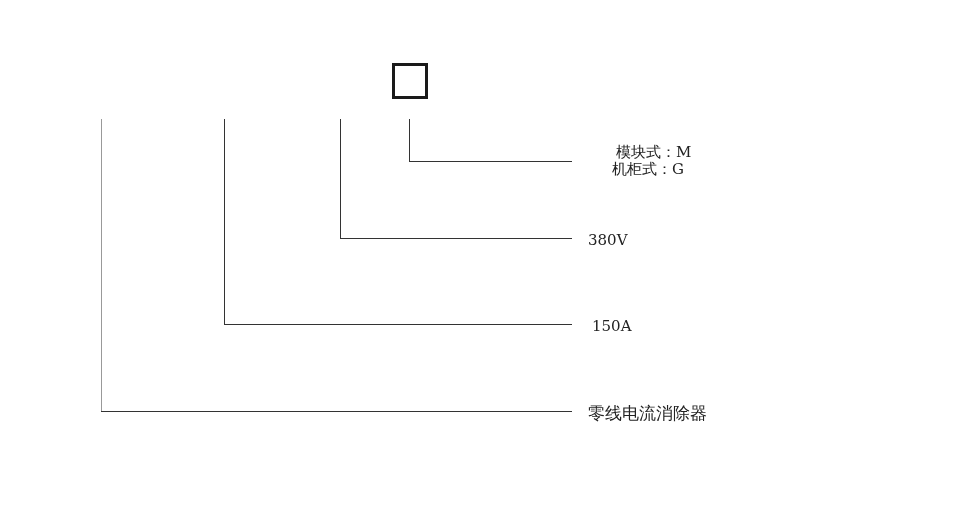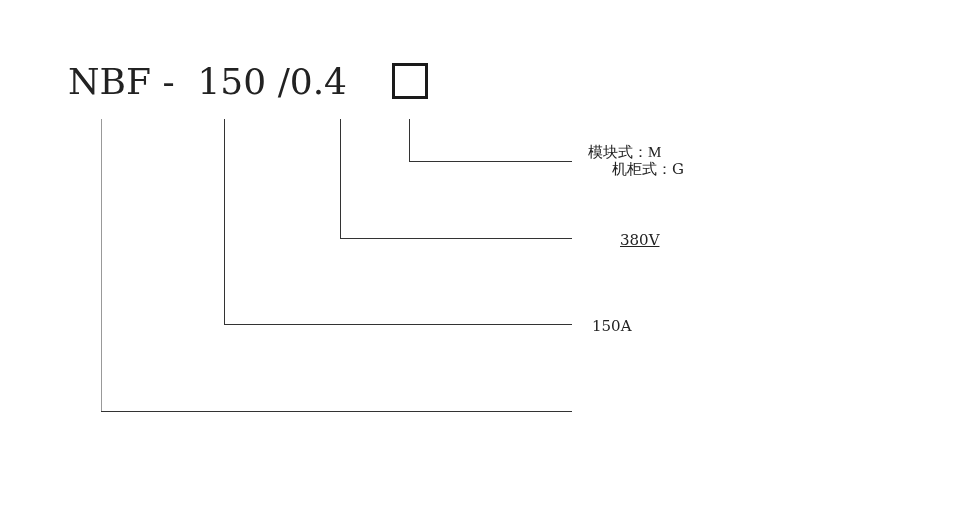--- a/index.html
+++ b/index.html
@@ -7,32 +7,32 @@
   .code { position:absolute; top:62px; left:68px; font-family:"DejaVu Serif","Liberation Serif",serif; font-size:36px; color:#222; white-space:pre; line-height:40px; letter-spacing:0px; }
   .box { position:absolute; left:392px; top:63px; width:30px; height:30px; border:3px solid #1a1a1a; }
   .line { position:absolute; background:#333; }
   .label { position:absolute; font-family:"DejaVu Serif","Liberation Serif",serif; font-size:15px; color:#222; line-height:16px; white-space:pre; }
 </style>
 </head>
 <body>
 
 <div id="canvas">
 
-  <div class="code"><span>NBF</span> <span>-</span>  <span>150</span> <span>/0.4</span></div>
   <div class="box"></div>
 
   <div class="line" style="left:409px; top:119px; width:1px; height:42px;"></div>
   <div class="line" style="left:409px; top:161px; width:163px; height:1px;"></div>
 
   <div class="line" style="left:340px; top:119px; width:1px; height:120px;"></div>
   <div class="line" style="left:340px; top:238px; width:232px; height:1px;"></div>
 
   <div class="line" style="left:224px; top:119px; width:1px; height:206px;"></div>
   <div class="line" style="left:224px; top:324px; width:348px; height:1px;"></div>
 
   <div class="line" style="left:101px; top:119px; width:1px; height:293px; background:#999;"></div>
   <div class="line" style="left:101px; top:411px; width:471px; height:1px;"></div>
 
-  <div class="label" style="left:588px; top:144px;font-family:Liberation Serif, serif;">模块式：M</div>
+  <div class="label" style="left:616px; top:144px;">模块式：M</div>
   <div class="label" style="left:612px; top:161px;">机柜式：G</div>
-  <div class="label" style="left:620px; top:232px;text-decoration:underline;">380V</div>
+  <div class="label" style="left:588px; top:232px;">380V</div>
   <div class="label" style="left:592px; top:318px;">150A</div>
+  <div class="label" style="left:588px; top:404px; font-size:17px; line-height:18px;">零线电流消除器</div>
 </div>
 
 </body></html>

